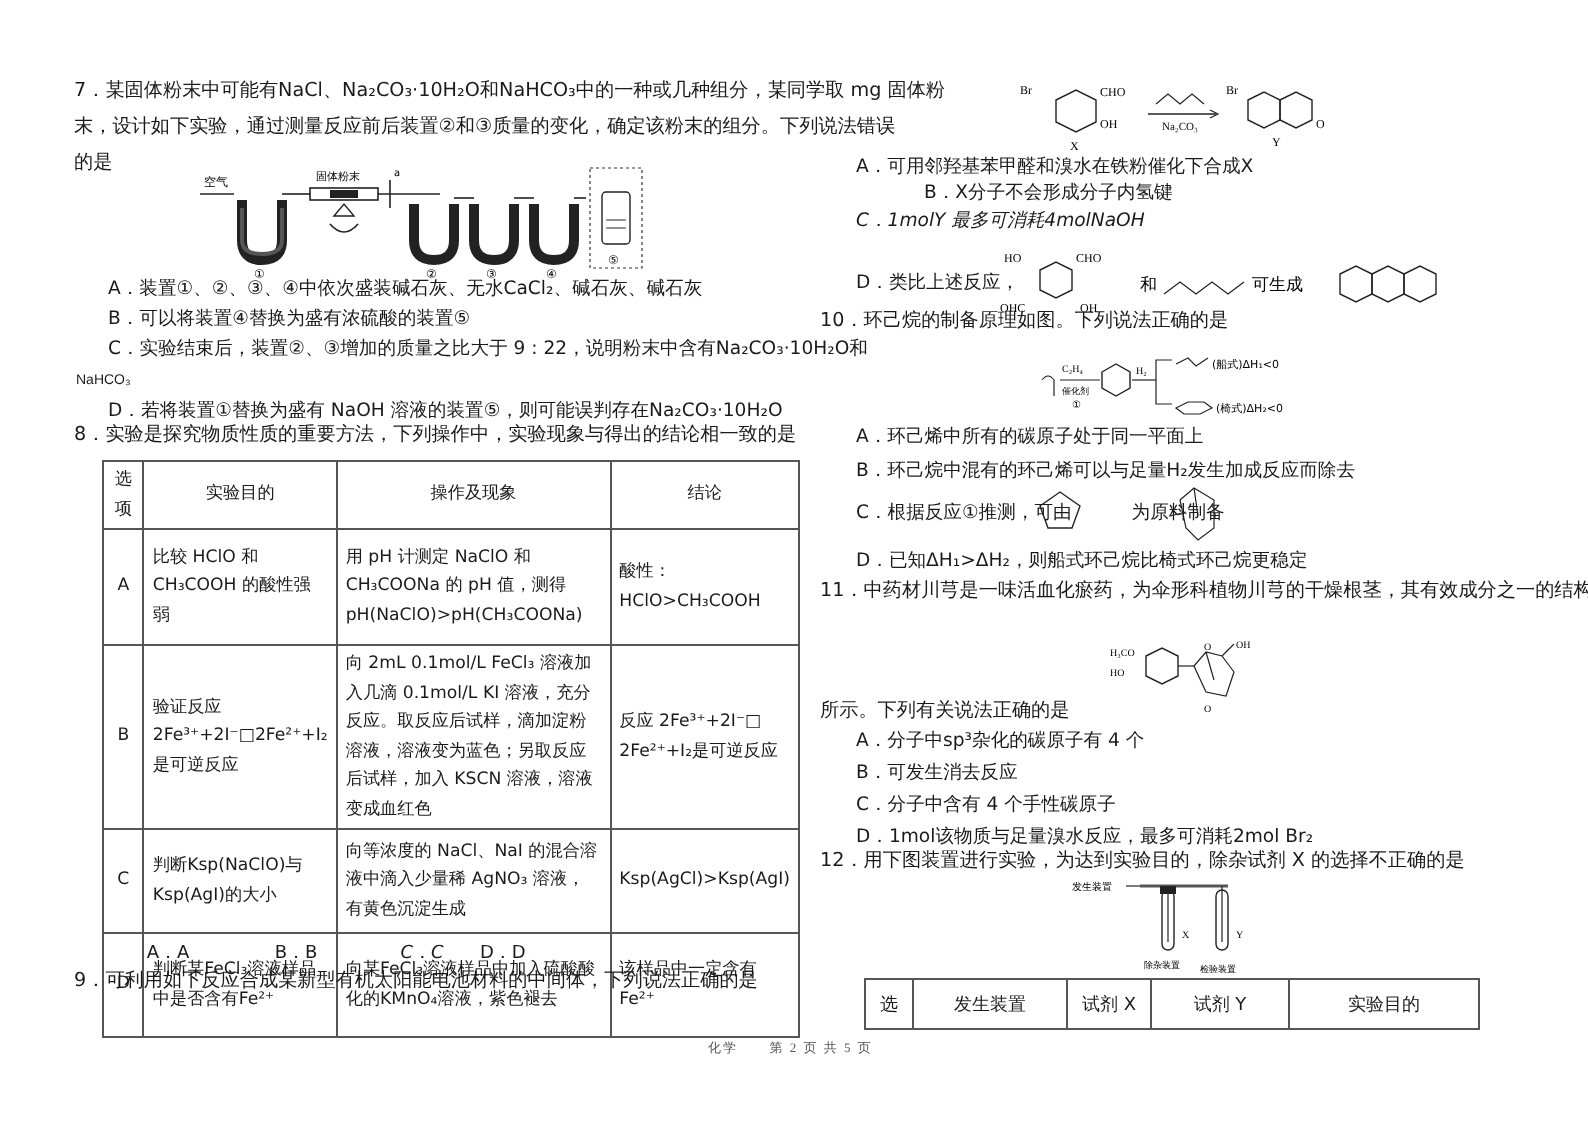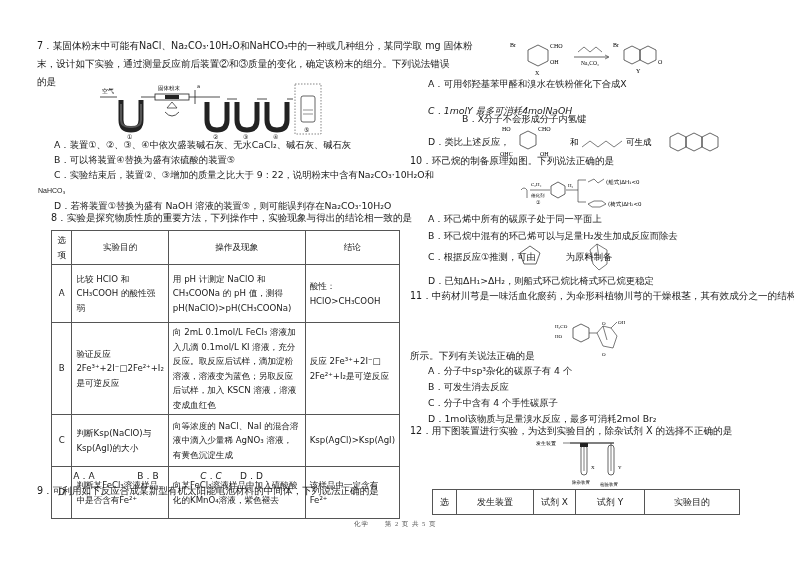--- a/index.html
+++ b/index.html
@@ -24,21 +24,21 @@
   .answers { position:absolute; top:470px; left:54px; font-size:9px; word-spacing:0; }
   .answers span { display:inline-block;text-align:center; }
   svg { position:absolute; }
 </style>
 </head>
 <body>
 
 <div class="col left">
 
   <div class="q" style="left:37px;top:36px;">7．某固体粉末中可能有NaCl、Na₂CO₃·10H₂O和NaHCO₃中的一种或几种组分，某同学取 mg 固体粉</div>
-  <div class="q" style="left:37px;top:54px;font-family:Liberation Serif, serif;">末，设计如下实验，通过测量反应前后装置②和③质量的变化，确定该粉末的组分。下列说法错误</div>
+  <div class="q" style="left:37px;top:54px;">末，设计如下实验，通过测量反应前后装置②和③质量的变化，确定该粉末的组分。下列说法错误</div>
   <div class="q" style="left:37px;top:72px;">的是</div>
 
   <svg style="left:95px;top:82px;" width="235" height="58" viewBox="0 0 235 58">
     <text x="7" y="11" font-size="6" font-family="Liberation Serif,serif">空气</text>
     <line x1="5" y1="15" x2="22" y2="15" stroke="#222" stroke-width="0.8"></line>
 
     <path d="M26 18 L26 38 Q26 48 36 48 Q46 48 46 38 L46 18" fill="none" stroke="#222" stroke-width="5"></path>
     <path d="M26 22 L26 38 Q26 45 36 45 Q46 45 46 38 L46 22" fill="none" stroke="#555" stroke-width="2"></path>
     <line x1="46" y1="15" x2="60" y2="15" stroke="#222" stroke-width="0.8"></line>
 
@@ -68,21 +68,21 @@
     <text x="178" y="57" font-size="6">④</text>
     <text x="209" y="50" font-size="6">⑤</text>
   </svg>
 
   <div class="opt" style="left:54px;top:138px;">A．装置①、②、③、④中依次盛装碱石灰、无水CaCl₂、碱石灰、碱石灰</div>
   <div class="opt" style="left:54px;top:153px;">B．可以将装置④替换为盛有浓硫酸的装置⑤</div>
   <div class="opt" style="left:54px;top:168px;">C．实验结束后，装置②、③增加的质量之比大于 9 : 22，说明粉末中含有Na₂CO₃·10H₂O和</div>
   <div class="opt small" style="left:38px;top:184px;font-size:7px;">NaHCO₃</div>
   <div class="opt" style="left:54px;top:199px;">D．若将装置①替换为盛有 NaOH 溶液的装置⑤，则可能误判存在Na₂CO₃·10H₂O</div>
 
-  <div class="q" style="left:37px;top:208px;margin-left:14px;">8．实验是探究物质性质的重要方法，下列操作中，实验现象与得出的结论相一致的是</div>
+  <div class="q" style="left:37px;top:208px;">8．实验是探究物质性质的重要方法，下列操作中，实验现象与得出的结论相一致的是</div>
 
   <table class="t8">
     <tbody>
         <tr>
       <th class="c-opt">选项</th>
       <th class="c-aim">实验目的</th>
       <th class="c-op">操作及现象</th>
       <th class="c-con">结论</th>
     </tr>
     <tr style="height:58px;">
@@ -132,21 +132,21 @@
     <path d="M68 14 L74 9 L80 14 L86 9 L92 14" fill="none" stroke="#222" stroke-width="0.6"></path>
     <text x="71" y="27" font-size="5.5" font-family="Liberation Serif,serif">Na₂CO₃</text>
     <text x="103" y="9" font-size="6" font-family="Liberation Serif,serif">Br</text>
     <polygon points="114,12 122,8 130,12 130,22 122,26 114,22" fill="none" stroke="#222" stroke-width="0.7"></polygon>
     <polygon points="130,12 138,8 146,12 146,22 138,26 130,22" fill="none" stroke="#222" stroke-width="0.7"></polygon>
     <text x="148" y="26" font-size="6" font-family="Liberation Serif,serif">O</text>
     <text x="126" y="35" font-size="6" font-family="Liberation Serif,serif">Y</text>
   </svg>
 
   <div class="opt" style="left:28px;top:77px;">A．可用邻羟基苯甲醛和溴水在铁粉催化下合成X</div>
-  <div class="opt" style="left:28px;top:112px;padding-left:34px;">B．X分子不会形成分子内氢键</div>
+  <div class="opt" style="left:28px;top:90px;padding-left:34px;">B．X分子不会形成分子内氢键</div>
   <div class="opt" style="left:28px;top:104px;font-style:italic;">C．1molY 最多可消耗4molNaOH</div>
   <div class="opt" style="left:28px;top:135px;">
     <span>D．类比上述反应，</span>
   </div>
   <svg style="left:100px;top:123px;" width="230" height="36" viewBox="0 0 230 36">
     <text x="2" y="8" font-size="6" font-family="Liberation Serif,serif">HO</text>
     <polygon points="20,12 28,8 36,12 36,22 28,26 20,22" fill="none" stroke="#222" stroke-width="0.7"></polygon>
     <text x="38" y="8" font-size="6" font-family="Liberation Serif,serif">CHO</text>
     <text x="0" y="33" font-size="6" font-family="Liberation Serif,serif">OHC</text>
     <text x="40" y="33" font-size="6" font-family="Liberation Serif,serif">OH</text>

